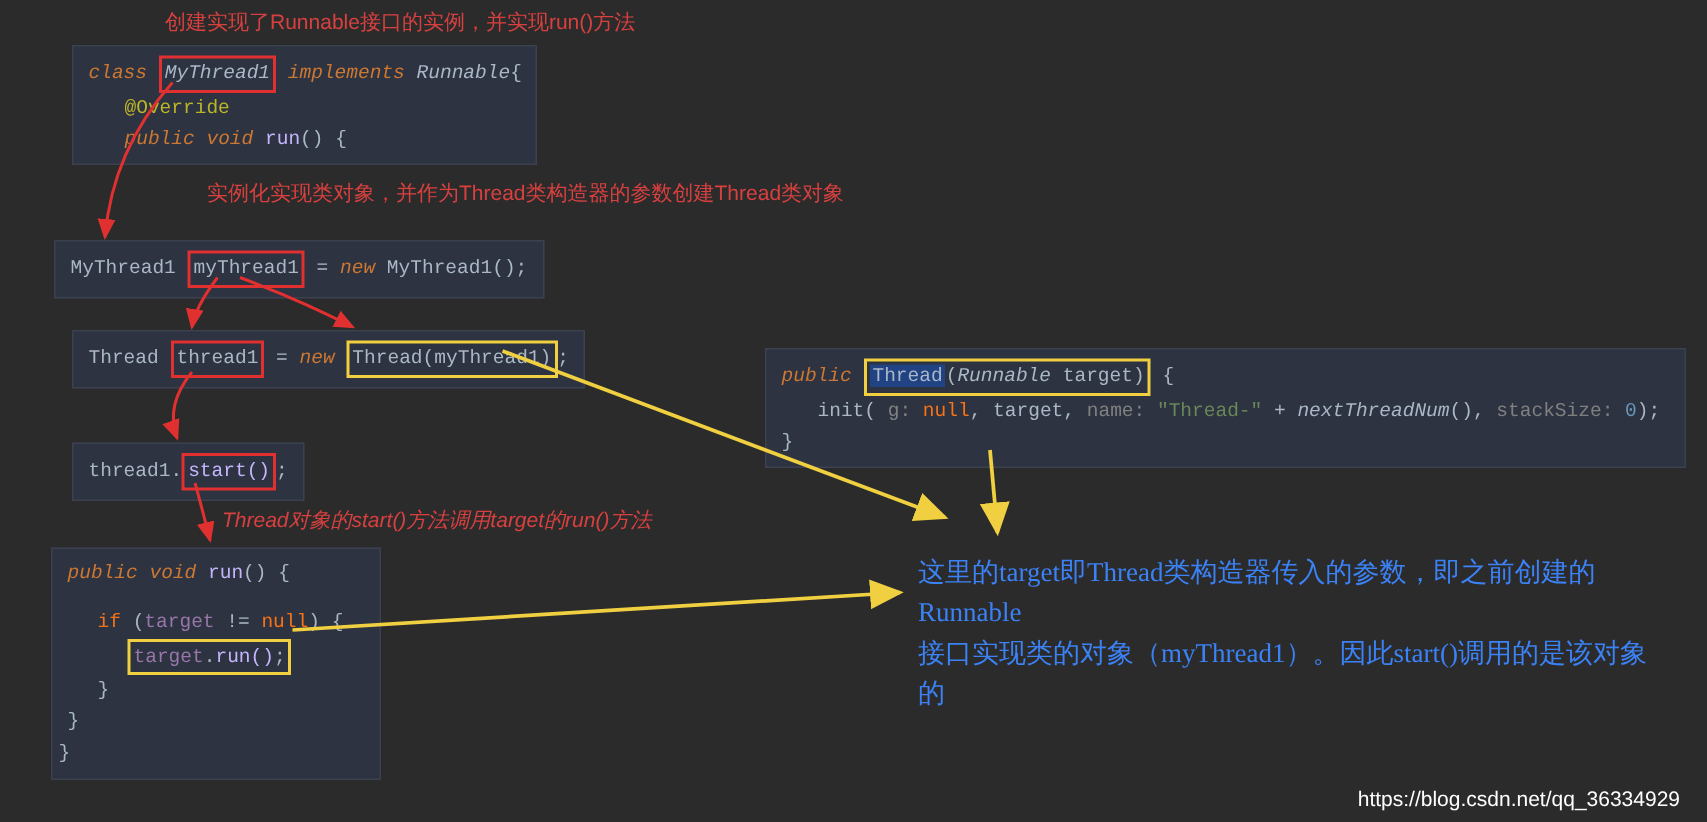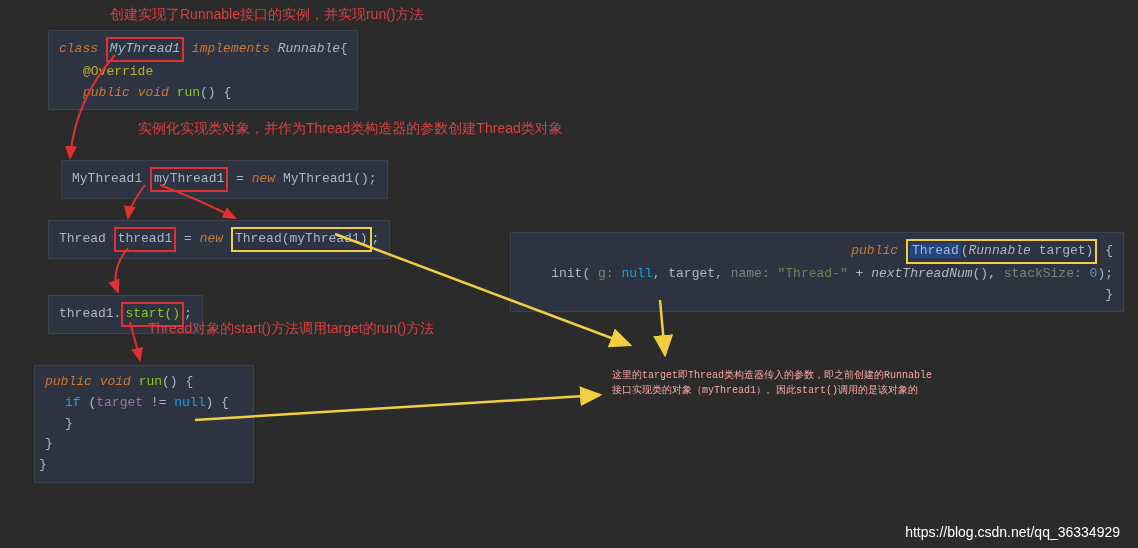--- a/index.html
+++ b/index.html
@@ -23,39 +23,39 @@
   }
   .anno {
     position: absolute;
     color: #d84040;
     font-family: "Microsoft YaHei", sans-serif;
     font-size: 14px;
     text-align: right;
   }
   .anno-yellow {
     position: absolute;
-    color: #fca5a5;
-    font-family: Liberation Mono, monospace;
-    font-size: 10px;
+    color: #3b82f6;
+    font-family: Liberation Serif, serif;
+    font-size: 18px;
     line-height: 1.5;
   }
   .watermark {
     position: absolute;
     right: 18px;
     bottom: 8px;
     color: #ffffff;
     font-family: Arial, sans-serif;
     font-size: 14px;
   }
   .kw { color: #cc7832; font-style: italic; }
-  .kw2 { color: #0ea5e9; }
+  .kw2 { color: #f97316; }
   .str { color: #6a8759; }
   .num { color: #6897bb; }
   .var { color: #9876aa; }
-  .method { color: #84cc16; }
+  .method { color: #c4b5fd; }
   .at { color: #bbb529; }
   .paramname { color: #808080; }
   .cls { color: #a9b7c6; font-style: italic; }
   .red-box {
     border: 2px solid #e03030;
     display: inline-block;
     padding: 0 2px;
   }
   .yellow-box {
     border: 2px solid #f0d040;
@@ -91,21 +91,21 @@
   </div>
   <div style="padding-left:24px;">
     <span class="kw">public</span>
     <span class="kw">void</span>
     <span class="method">run</span><span>() {</span>
   </div>
 </div>
 
 <div class="anno" style="left:110px; top:120px;margin-left:28px;">实例化实现类对象，并作为Thread类构造器的参数创建Thread类对象</div>
 
-<div class="code-box" style="left:61px; top:160px;">
+<div class="code-box" style="left:36px; top:160px;">
   <div>
     <span>MyThread1</span>
     <span class="red-box"><span>myThread1</span></span>
     <span>=</span>
     <span class="kw">new</span>
     <span>MyThread1</span><span>();</span>
   </div>
 </div>
 
 <div class="code-box" style="left:48px; top:220px;">
@@ -117,38 +117,41 @@
     <span class="yellow-box"><span>Thread</span>(<span>myThread1</span>)</span><span>;</span>
   </div>
 </div>
 
 <div class="code-box" style="left:48px; top:295px;">
   <div>
     <span>thread1</span><span>.</span><span class="red-box"><span class="method">start()</span></span><span>;</span>
   </div>
 </div>
 
-<div class="anno" style="left:148px; top:320px;">Thread对象的start()方法调用target的run()方法</div>
+<div class="anno" style="left:148px; top:338px;font-style:italic;">Thread对象的start()方法调用target的run()方法</div>
 
 <div class="code-box" style="left:34px; top:365px; width:220px;">
   <div>
     <span class="kw">public</span>
     <span class="kw">void</span>
     <span class="method">run</span><span>() {</span>
   </div>
-  <div style="padding-left:20px;">
+  <div style="padding-left:20px;margin-top:12px;">
     <span class="kw2">if</span>
     <span>(</span><span class="var">target</span><span> != </span><span class="kw2">null</span><span>) {</span>
+  </div>
+  <div style="padding-left:40px;">
+    <span class="yellow-box"><span class="var">target</span><span>.</span><span class="method">run()</span><span>;</span></span>
   </div>
   <div style="padding-left:20px;"><span>}</span></div>
   <div><span>}</span></div>
   <div style="margin-left:-6px;"><span>}</span></div>
 </div>
 
-<div class="code-box" style="left:510px; top:232px; width:614px;text-align:right;">
+<div class="code-box" style="left:510px; top:232px; width:614px;">
   <div>
     <span class="kw">public</span>
     <span class="yellow-box"><span class="hl">Thread</span>(<span class="cls">Runnable</span> <span>target</span>)</span>
     <span> {</span>
   </div>
   <div style="padding-left:24px;">
     <span>init(</span><span class="paramname"> g: </span><span class="kw2">null</span><span>, </span><span>target</span><span>, </span><span class="paramname"> name: </span><span class="str">"Thread-"</span><span> + </span><span class="cls">nextThreadNum</span><span>(),</span><span class="paramname">  stackSize: </span><span class="num">0</span><span>);</span>
   </div>
   <div><span>}</span></div>
 </div>

